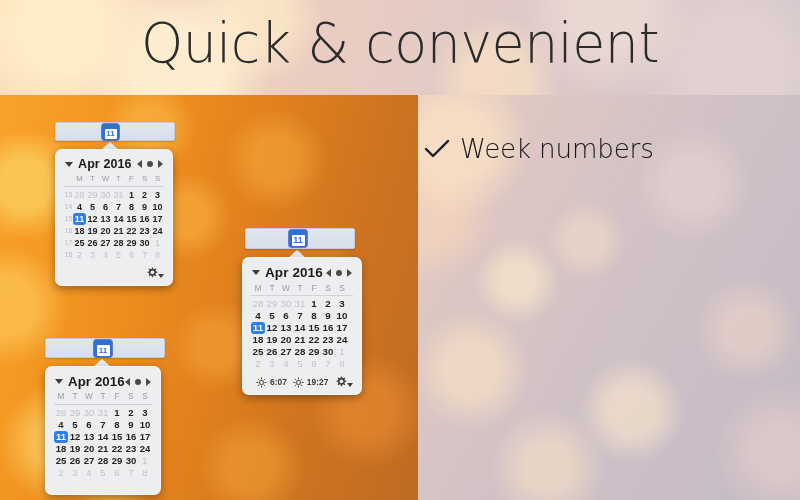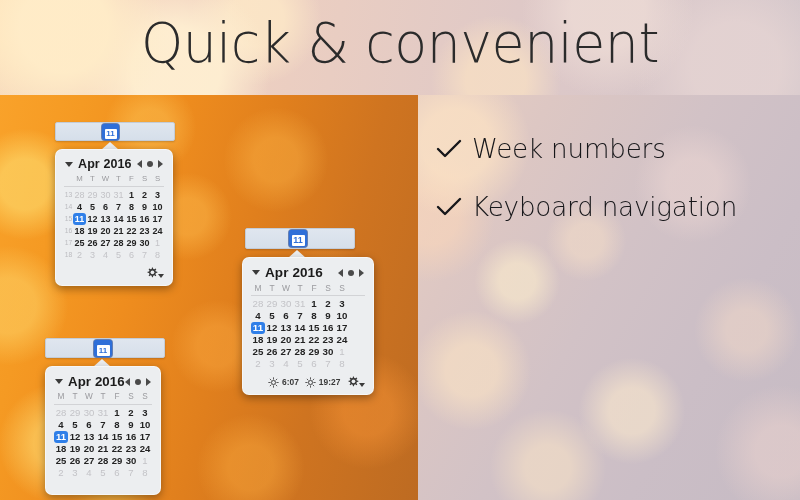--- a/index.html
+++ b/index.html
@@ -68,21 +68,21 @@
       radial-gradient(circle at 72% 22%, rgba(236,214,210,.55) 0 6%, rgba(236,214,210,0) 14%),
       radial-gradient(circle at 86% 58%, rgba(244,218,200,.5) 0 5%, rgba(244,218,200,0) 13%),
       radial-gradient(circle at 95% 88%, rgba(238,212,206,.5) 0 5%, rgba(238,212,206,0) 13%),
       radial-gradient(circle at 34% 92%, rgba(255,232,198,.5) 0 5%, rgba(255,232,198,0) 13%),
       linear-gradient(120deg,#e8cfc2 0%,#ddc7c3 22%,#d2c2c6 48%,#cbbec6 72%,#c6bbc4 100%);
   }
 
   
   .features{
     position:absolute; left:418px; top:95px; width:382px; height:405px;
-    padding:38px 10px 0 18px;
+    padding:38px 10px 0 6px;
   }
   .feature{
     display:flex; align-items:center; gap:10px;
     margin-bottom:26px;
   }
   .feature .check{
     flex:0 0 auto;
     width:26px; height:26px;
     display:flex; align-items:center; justify-content:center;
     color:#17171a;
@@ -218,30 +218,20 @@
     <div class="feature">
       <span class="check">
         <svg width="26" height="20" viewBox="0 0 26 20">
           <path d="M2 10 L9 17 L24 2" fill="none" stroke="currentColor" stroke-width="2.4" stroke-linecap="round" stroke-linejoin="round"></path>
         </svg>
       </span>
       <div class="ftext">
         <div>Week numbers</div>
       </div>
     </div>
-    <div class="feature">
-      <span class="check">
-        <svg width="26" height="20" viewBox="0 0 26 20">
-          <path d="M2 10 L9 17 L24 2" fill="none" stroke="currentColor" stroke-width="2.4" stroke-linecap="round" stroke-linejoin="round"></path>
-        </svg>
-      </span>
-      <div class="ftext">
-        <div>Keyboard navigation</div>
-      </div>
-    </div>
   </div>
 
 <div id="widgets">
     <div class="widget" style="left: 55px; top: 122px;">
       <div class="menubar" style="width: 120px; height: 19px;">
         <div class="menu-icon" style="left: 46px; width: 17px; height: 16px;">
           <div class="mi-top" style="height: 4px;"></div>
           <div class="mi-body" style="width: 12px; height: 10px; font-size: 8px;">11</div>
         </div>
       </div>
@@ -419,21 +409,21 @@
           <div class="cal-row">
             <span class="cal-cell out" style="width: 14px; height: 12px; font-size: 9.72px;">2</span>
             <span class="cal-cell out" style="width: 14px; height: 12px; font-size: 9.72px;">3</span>
             <span class="cal-cell out" style="width: 14px; height: 12px; font-size: 9.72px;">4</span>
             <span class="cal-cell out" style="width: 14px; height: 12px; font-size: 9.72px;">5</span>
             <span class="cal-cell out" style="width: 14px; height: 12px; font-size: 9.72px;">6</span>
             <span class="cal-cell out" style="width: 14px; height: 12px; font-size: 9.72px;">7</span>
             <span class="cal-cell out" style="width: 14px; height: 12px; font-size: 9.72px;">8</span>
           </div>
         </div>
-        <div class="cal-footer" style="padding-left: 25px;">
+        <div class="cal-footer" style="padding-left: 13px;">
           <span class="suntime">
             <span style="display: flex;">
               <svg width="11" height="11" viewBox="0 0 12 12">
                 <circle cx="6" cy="6" r="2.2" fill="none" stroke="#3a3a3a" stroke-width="1"></circle>
                 <line x1="9.60" y1="6.00" x2="11.20" y2="6.00" stroke="#3a3a3a" stroke-width="0.9" stroke-linecap="round"></line>
                 <line x1="8.55" y1="8.55" x2="9.68" y2="9.68" stroke="#3a3a3a" stroke-width="0.9" stroke-linecap="round"></line>
                 <line x1="6.00" y1="9.60" x2="6.00" y2="11.20" stroke="#3a3a3a" stroke-width="0.9" stroke-linecap="round"></line>
                 <line x1="3.45" y1="8.55" x2="2.32" y2="9.68" stroke="#3a3a3a" stroke-width="0.9" stroke-linecap="round"></line>
                 <line x1="2.40" y1="6.00" x2="0.80" y2="6.00" stroke="#3a3a3a" stroke-width="0.9" stroke-linecap="round"></line>
                 <line x1="3.45" y1="3.45" x2="2.32" y2="2.32" stroke="#3a3a3a" stroke-width="0.9" stroke-linecap="round"></line>

